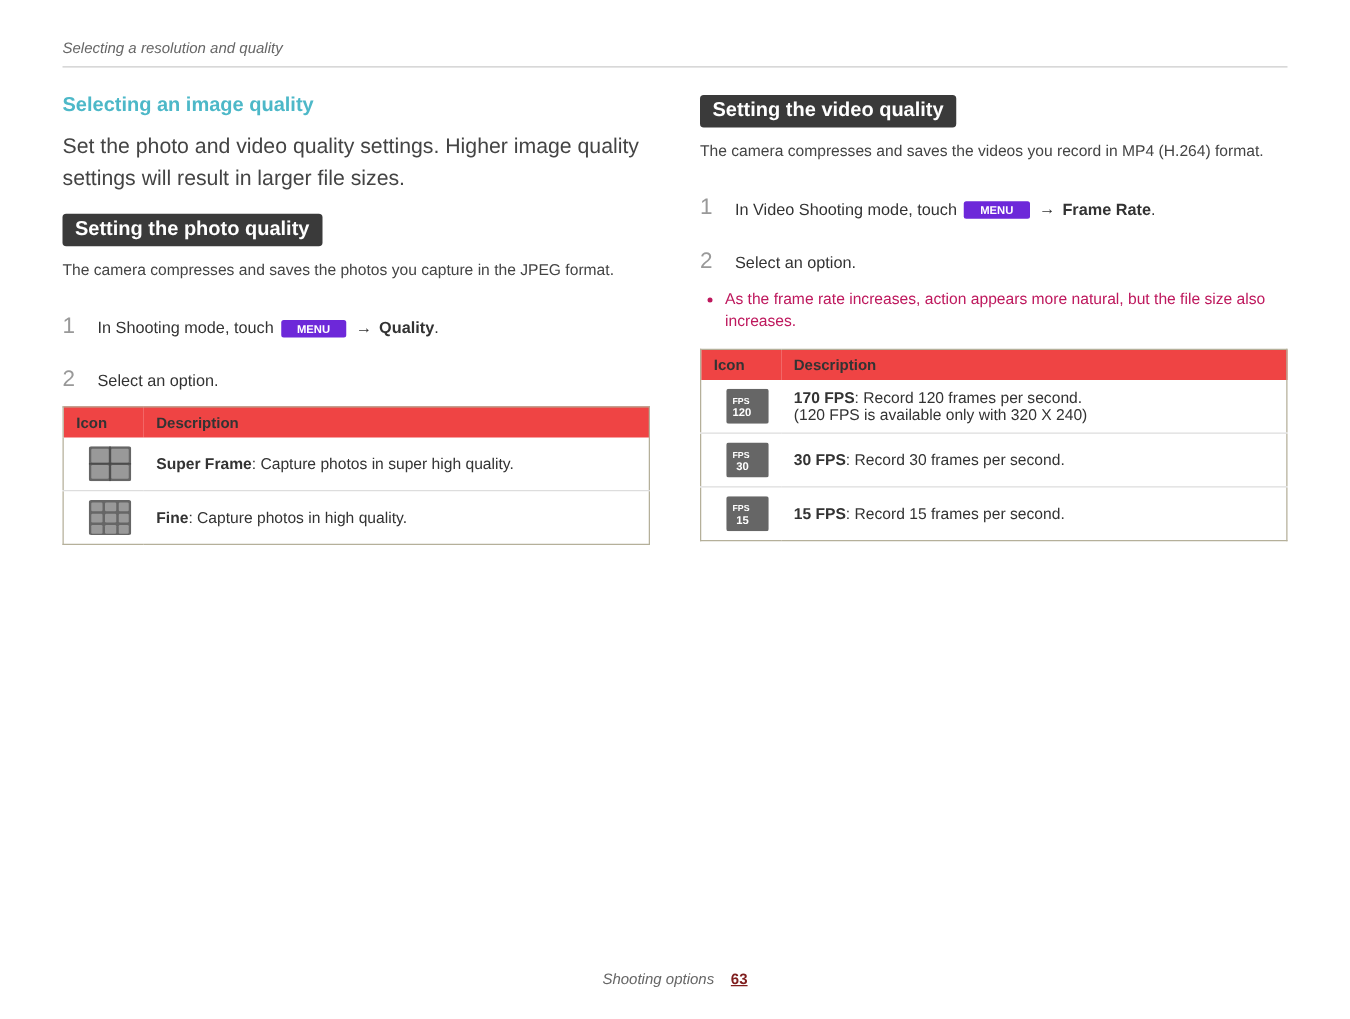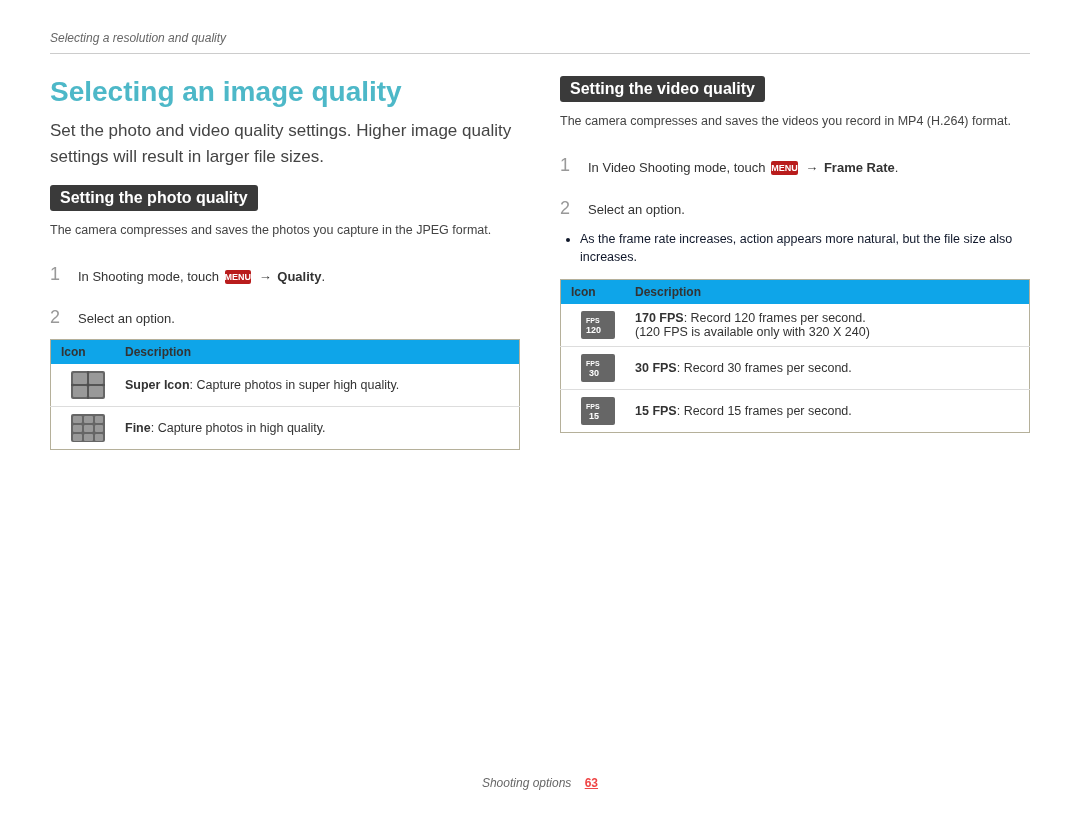--- a/index.html
+++ b/index.html
@@ -43,21 +43,21 @@
     .col-left {
       flex: 1;
     }
 
     .col-right {
       flex: 1;
     }
 
     
     .section-title {
-      font-size: 28px;
+      font-size: 16px;
       color: #4db8c8;
       font-weight: bold;
       margin-bottom: 10px;
     }
 
     
     .intro-text {
       font-size: 17px;
       color: #444;
       line-height: 1.5;
@@ -105,25 +105,25 @@
     }
 
     .step-text {
       font-size: 13px;
       color: #333;
       line-height: 1.4;
     }
 
     .step-text .menu-icon-inline {
       display: inline-block;
-      background: #b91c1c;
+      background: #6d28d9;
       color: #fff;
       font-size: 9px;
       font-weight: bold;
-      padding: 1px 0;
+      padding: 1px 13px;
       border-radius: 2px;
       margin: 16px 2px;
       vertical-align: middle;
     }
 
     .step-text strong {
       font-weight: bold;
     }
 
     
@@ -132,36 +132,36 @@
     }
 
     
     .bullet-list {
       margin-left: 20px;
       margin-bottom: 12px;
     }
 
     .bullet-list li {
       font-size: 12.5px;
-      color: #0f172a;
+      color: #be185d;
       line-height: 1.5;
       list-style: disc;
       margin-bottom: 4px;
     }
 
     
     .quality-table {
       width: 100%;
       border-collapse: collapse;
       margin-top: 8px;
       border: 1px solid #b5b09a;
     }
 
     .quality-table thead tr {
-      background: #0ea5e9;
+      background: #ef4444;
     }
 
     .quality-table thead th {
       padding: 5px 10px;
       font-size: 12px;
       font-weight: bold;
       color: #333;
       text-align: left;
     }
 
@@ -192,21 +192,21 @@
       bottom: 25px;
       left: 0;
       right: 0;
       text-align: center;
       font-size: 12px;
       color: #666;
     }
 
     .footer-page {
       font-weight: bold;
-      color: #ef4444;
+      color: #7f1d1d;
       text-decoration: underline;
     }
 
     
     .icon-svg {
       width: 34px;
       height: 28px;
       display: inline-block;
       vertical-align: middle;
     }
@@ -260,21 +260,21 @@
               <svg class="icon-svg" viewBox="0 0 34 28">
                 <rect width="34" height="28" rx="2" fill="#666"></rect>
                 <rect x="2" y="2" width="14" height="11" rx="1" fill="#999"></rect>
                 <rect x="18" y="2" width="14" height="11" rx="1" fill="#999"></rect>
                 <rect x="2" y="15" width="14" height="11" rx="1" fill="#999"></rect>
                 <rect x="18" y="15" width="14" height="11" rx="1" fill="#999"></rect>
                 <line x1="17" y1="0" x2="17" y2="28" stroke="#444" stroke-width="1"></line>
                 <line x1="0" y1="14" x2="34" y2="14" stroke="#444" stroke-width="1"></line>
               </svg>
             </td>
-            <td><strong>Super Icon</strong>: Capture photos in super high quality.</td>
+            <td><strong>Super Frame</strong>: Capture photos in super high quality.</td>
           </tr>
           <tr>
             <td>
               <svg class="icon-svg" viewBox="0 0 34 28">
                 <rect width="34" height="28" rx="2" fill="#666"></rect>
                 <rect x="2" y="2" width="9" height="7" rx="1" fill="#999"></rect>
                 <rect x="13" y="2" width="9" height="7" rx="1" fill="#999"></rect>
                 <rect x="24" y="2" width="8" height="7" rx="1" fill="#999"></rect>
                 <rect x="2" y="11" width="9" height="7" rx="1" fill="#999"></rect>
                 <rect x="13" y="11" width="9" height="7" rx="1" fill="#999"></rect>

